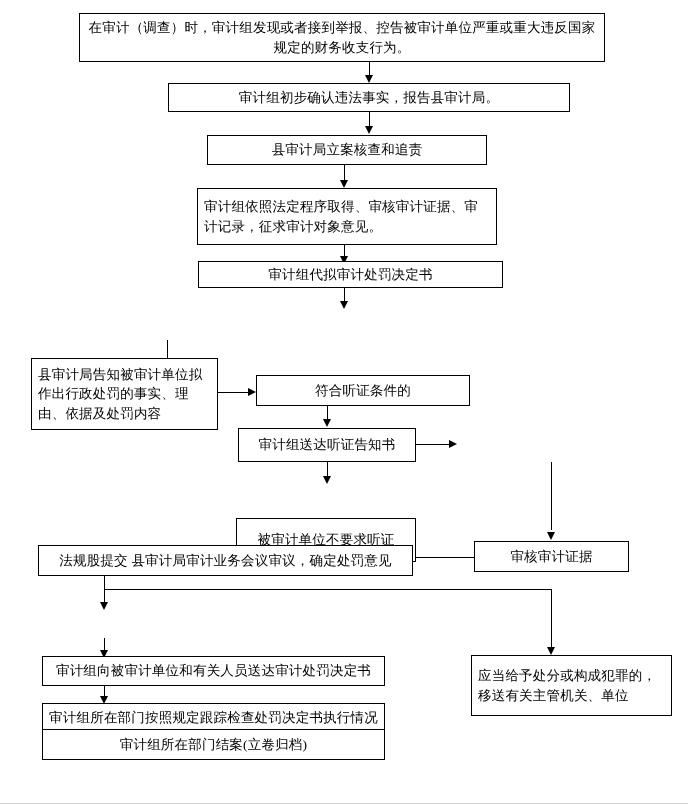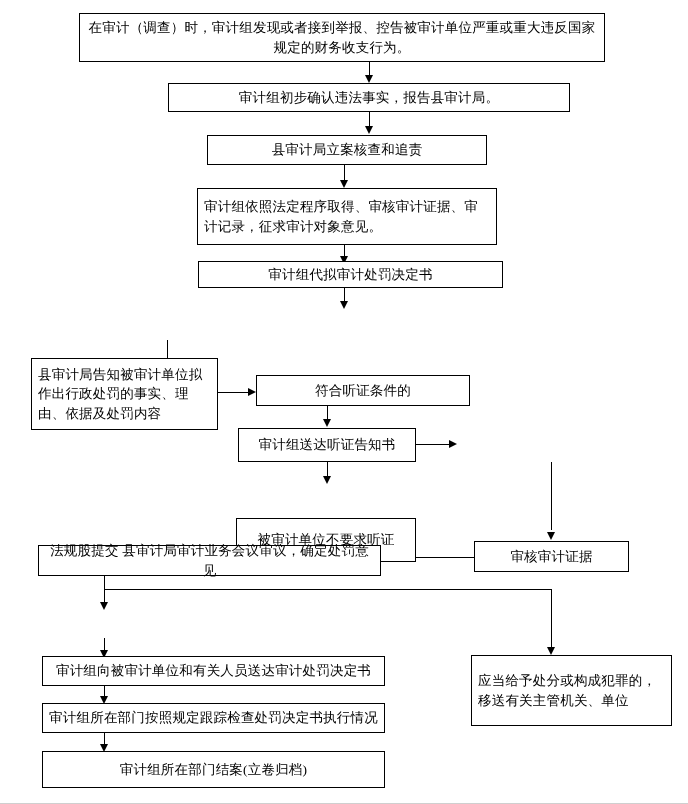--- a/index.html
+++ b/index.html
@@ -169,35 +169,35 @@
 
   <div class="node center" style="left:236px; top:485px; width:180px; height:44px;margin-top:33px;">
     <span class="txt">被审计单位不要求听证</span>
   </div>
 
 
   <div class="node center" style="left:474px; top:541px; width:155px; height:31px;">
     <span class="txt">审核审计证据</span>
   </div>
 
-  <div class="node center" style="left:38px; top:545px; width:343px; height:31px;">
+  <div class="node center" style="left:38px; top:545px; width:375px; height:31px;">
     <span class="txt">法规股提交 县审计局审计业务会议审议，确定处罚意见</span>
   </div>
 
 
   <div class="node center" style="left:42px; top:656px; width:343px; height:30px;">
     <span class="txt">审计组向被审计单位和有关人员送达审计处罚决定书</span>
   </div>
 
   <div class="node center" style="left:42px; top:703px; width:343px; height:30px;">
     <span class="txt">审计组所在部门按照规定跟踪检查处罚决定书执行情况</span>
   </div>
 
-  <div class="node center" style="left:42px; top:751px; width:343px; height:37px;">
+  <div class="node center" style="left:42px; top:729px; width:343px; height:31px;">
     <span class="txt">审计组所在部门结案(立卷归档)</span>
   </div>
 
-  <div class="node left" style="left:471px; top:655px; width:201px; height:71px;">
+  <div class="node left" style="left:471px; top:655px; width:201px; height:61px;">
     <span class="txt">应当给予处分或构成犯罪的，移送有关主管机关、单位</span>
   </div>
 
   <div class="baseline"></div>
 </div>
 
 </body></html>

